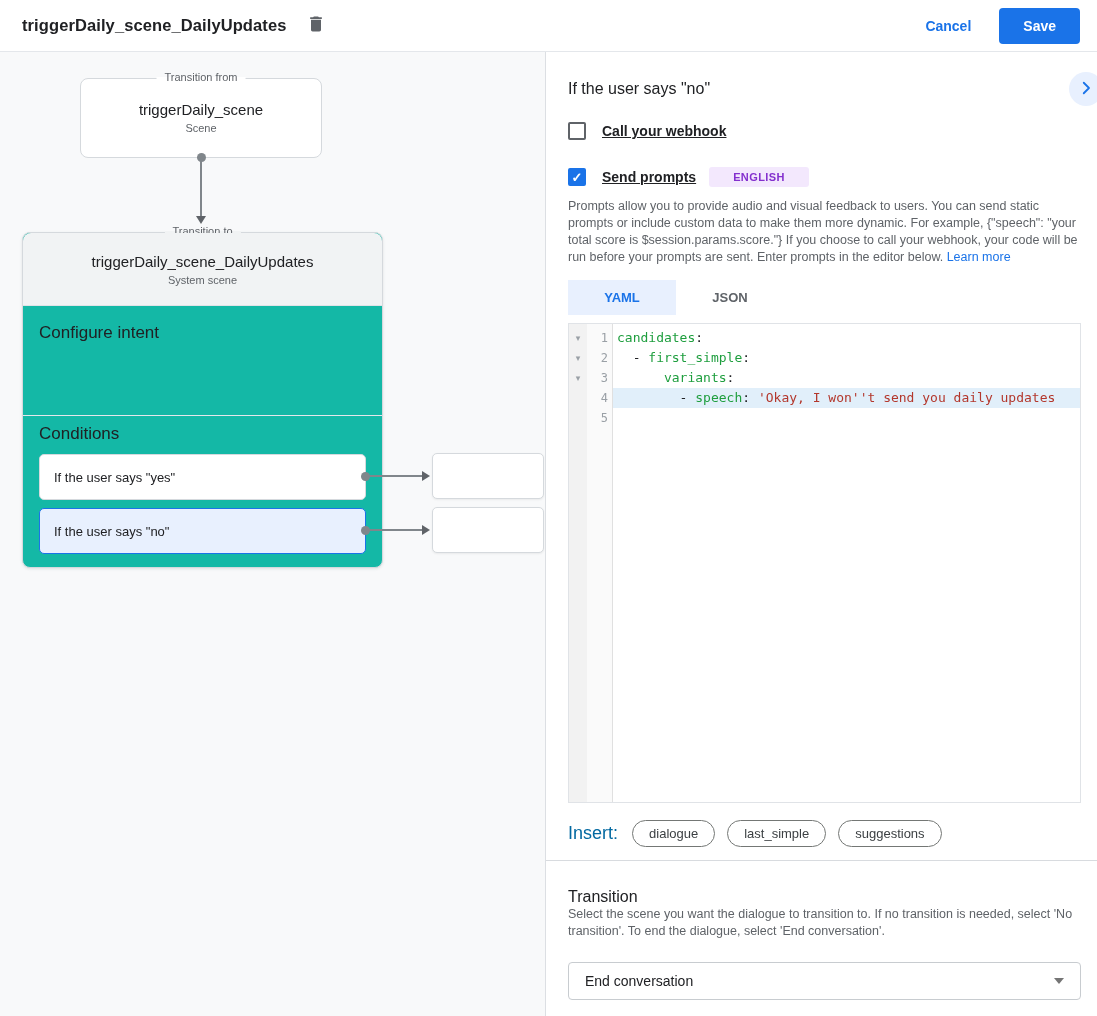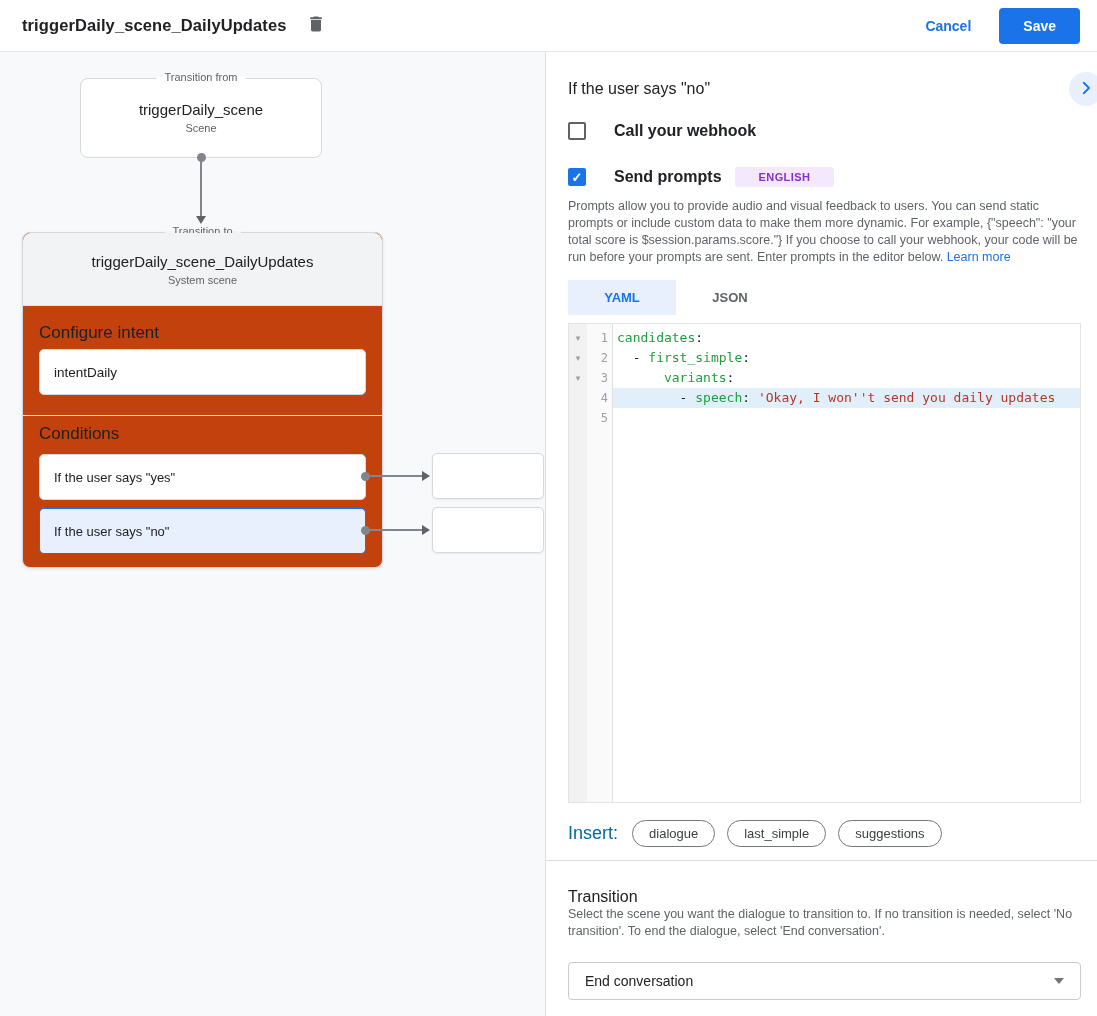--- a/index.html
+++ b/index.html
@@ -28,21 +28,21 @@
   .legend-to { background:linear-gradient(to bottom,#f8f9fa 50%,#f1f3f4 50%); }
   .node-title { margin-top:22px; font-size:15px; color:#202124; }
   .node-sub { margin-top:4px; font-size:11px; color:#5f6368; }
 
   .v-arrow { position:absolute; left:0; top:0; }
   .dot { position:absolute; width:9px; height:9px; border-radius:50%; background:#80868b; }
   .v-line { position:absolute; width:2px; background:#80868b; }
   .v-head { position:absolute; width:0; height:0; border-left:5px solid transparent;
     border-right:5px solid transparent; border-top:8px solid #5f6368; }
 
-  .to-card { position:absolute; left:22px; top:180px; width:361px; height:336px; background:#c2410c;
+  .to-card { position:absolute; left:22px; top:180px; width:361px; height:336px; background:#14b8a6;
     border:1px solid #d5d9dd; border-radius:8px; box-shadow:0 1px 3px rgba(60,64,67,.12); }
   .to-card-header { position:absolute; left:0; top:0; right:0; height:73px; background:#f1f3f4;
     border-bottom:1px solid #e0e3e7; border-radius:8px 8px 0 0; text-align:center; }
   .to-card-header .node-title { margin-top:20px; }
   .section-label { position:absolute; left:16px; font-size:17px; color:#202124; }
   .intent-field { position:absolute; left:16px; right:16px; top:116px; height:46px; background:#fff;
     border:1px solid #d5d9dd; border-radius:5px; display:flex; align-items:center; padding:0 14px;
     font-size:13.5px; color:#202124; }
   .card-divider { position:absolute; left:0; right:0; top:182px; height:1px; background:#e4e7eb; }
   .cond-box { position:absolute; left:16px; right:16px; height:46px; background:#fff;
@@ -61,21 +61,21 @@
     border-left:1px solid #dcdfe3; padding:28px 17px 0 22px; }
   .panel-title { font-size:16px; color:#202124; }
   .collapse-btn { position:absolute; top:20px; right:-6px; width:34px; height:34px; border-radius:50%;
     background:#e8f0fe; border:none; cursor:pointer; display:flex; align-items:center; justify-content:center; }
 
   .check-row { display:flex; align-items:center; margin-top:24px; }
   .checkbox { width:18px; height:18px; border-radius:2px; flex:0 0 18px; cursor:pointer;
     display:flex; align-items:center; justify-content:center; }
   .checkbox.unchecked { border:2px solid #5f6368; background:#fff; }
   .checkbox.checked { border:2px solid #1a73e8; background:#1a73e8; color:#fff; font-size:13px; font-weight:700; }
-  .check-label { margin-left:28px; font-size:16px; font-weight:700; color:#202124; }
+  .check-label { margin-left:16px; font-size:14px; font-weight:700; color:#202124;text-decoration:underline; }
   .lang-badge { margin-left:13px; background:#f3e8fd; color:#8430ce; font-size:11px; font-weight:600;
     letter-spacing:.4px; padding:4px 24px; border-radius:3px; }
 
   .desc { margin-top:11px; font-size:12.5px; line-height:17px; color:#5f6368; }
   .link { color:#1a73e8; text-decoration:none; cursor:pointer; }
 
   .tabs { display:flex; margin-top:14px; }
   .tab { width:108px; height:35px; display:flex; align-items:center; justify-content:center;
     font-size:13px; font-weight:600; color:#5f6368; cursor:pointer; }
   .tab.active { background:#e8f0fe; color:#1a73e8; }
@@ -144,23 +144,20 @@
   </div>
 
   <div class="to-card">
     <span class="legend legend-to">Transition to</span>
     <div class="to-card-header">
       <div class="node-title">triggerDaily_scene_DailyUpdates</div>
       <div class="node-sub">System scene</div>
     </div>
 
     <span class="section-label" style="top:90px;">Configure intent</span>
-    <div class="intent-field">
-      <span>intentDaily</span>
-    </div>
 
     <div class="card-divider"></div>
 
     <span class="section-label" style="top:191px;">Conditions</span>
     <div class="cond-box" style="top:221px;">
       <span>If the user says "yes"</span>
     </div>
     <div class="cond-box selected" style="top:275px;">
       <span>If the user says "no"</span>
     </div>

